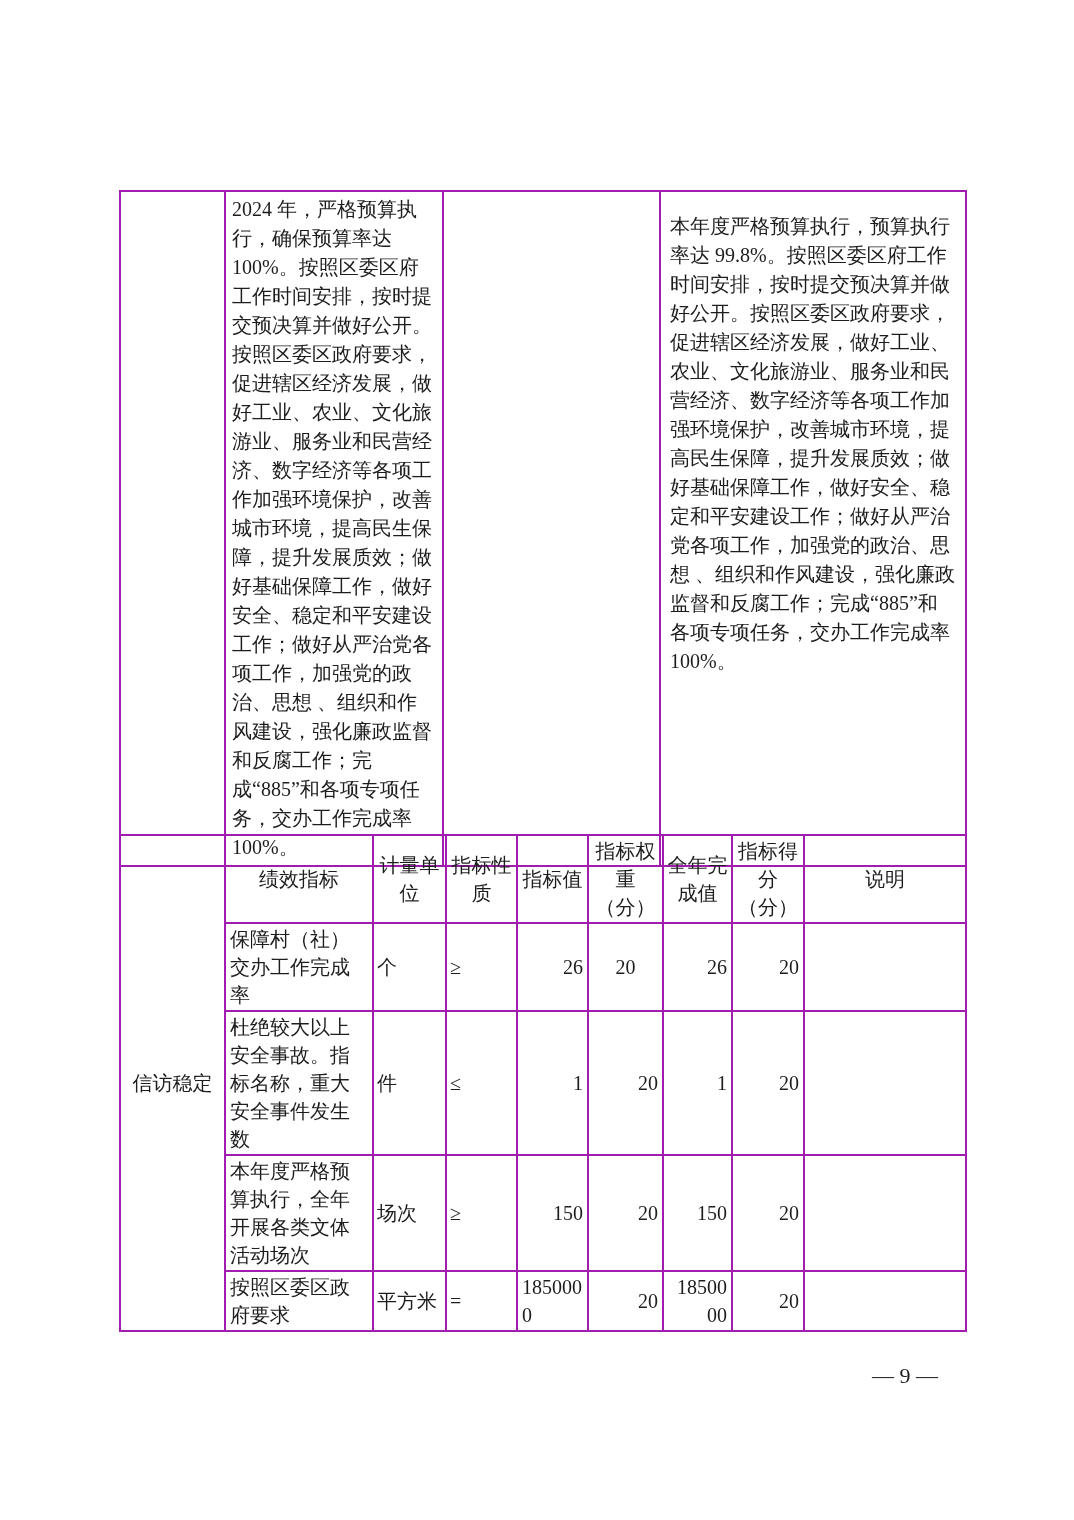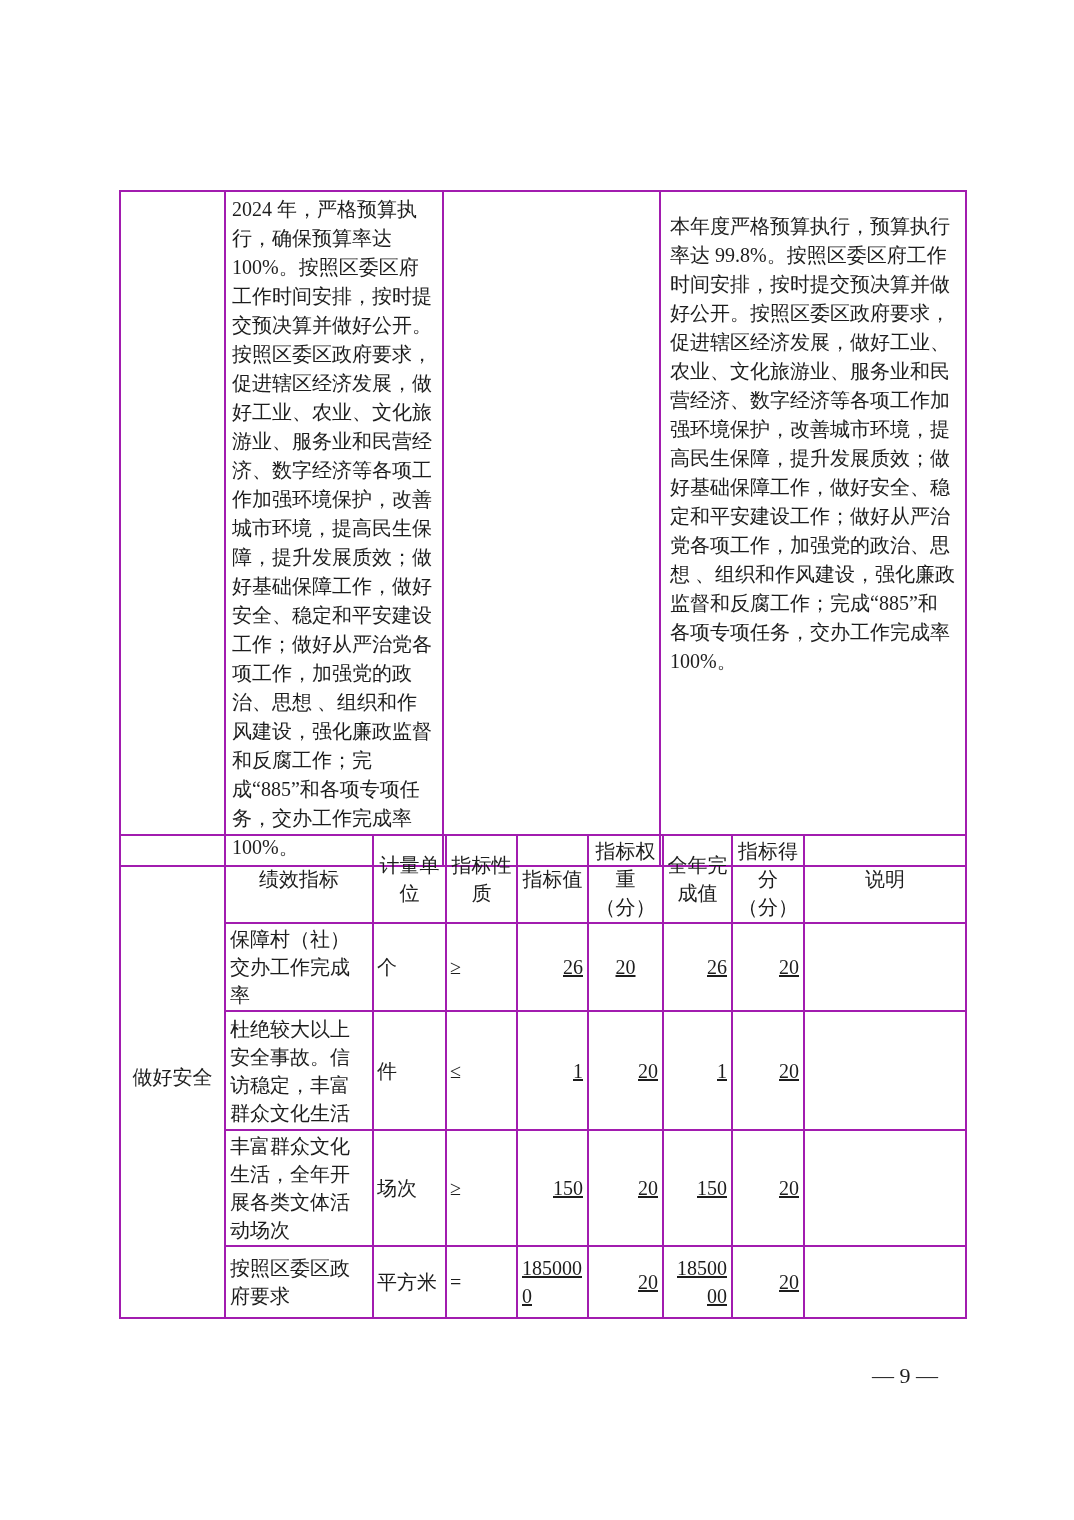--- a/index.html
+++ b/index.html
@@ -19,21 +19,21 @@
   .para { font-size:20px; line-height:29px; text-align:left; padding:3px 6px 3px 6px; }
   .plan-cell { vertical-align:top; }
   .result-cell { vertical-align:middle; padding:20px 9px; }
 
   
   #botTable { top:834px; width:846px; font-size:20px; line-height:28px; }
   .hdr { white-space:pre-line; text-align:center; vertical-align:middle; padding:1px 2px; }
   .group-cell { text-align:center; vertical-align:middle; font-size:20px; }
   .name-cell { text-align:left; vertical-align:middle; padding:1px 4px; }
   .unit-cell, .nature-cell { text-align:left; vertical-align:middle; padding:1px 3px; }
-  .num { text-align:right; vertical-align:middle; padding:7px 4px;text-decoration:underline; }
+  .num { text-align:right; vertical-align:middle; padding:1px 4px; }
   .num.center { text-align:center; }
   .num.wrap { word-break:break-all; }
   .num.leftwrap { text-align:left; word-break:break-all; }
   .note-cell { vertical-align:middle; }
 
   .r-head { height:88px; }
   .r-1 { height:60px; }
   .r-2 { height:119px; }
   .r-3 { height:93px; }
   .r-4 { height:58px; }
@@ -73,21 +73,21 @@
         <col style="width:73px">
         <col style="width:71px">
       <col style="width:71px">
         <col style="width:75px">
         <col style="width:69px">
         <col style="width:72px">
       <col style="width:162px">
     </colgroup>
     <tbody>
         <tr class="r-head">
-      <td class="group-cell" rowspan="5">做好安全</td>
+      <td class="group-cell" rowspan="5">信访稳定</td>
       <th class="hdr">绩效指标</th>
       <th class="hdr">计量单
 位</th>
       <th class="hdr">指标性
 质</th>
       <th class="hdr">指标值</th>
       <th class="hdr">指标权
 重
 （分）</th>
       <th class="hdr">全年完
@@ -101,31 +101,31 @@
       <td class="name-cell">保障村（社）交办工作完成率</td>
       <td class="unit-cell">个</td>
       <td class="nature-cell">≥</td>
       <td class="num">26</td>
       <td class="num center">20</td>
       <td class="num">26</td>
       <td class="num">20</td>
       <td class="note-cell"></td>
     </tr>
     <tr class="r-2">
-      <td class="name-cell">杜绝较大以上安全事故。信访稳定，丰富群众文化生活</td>
+      <td class="name-cell">杜绝较大以上安全事故。指标名称，重大安全事件发生数</td>
       <td class="unit-cell">件</td>
       <td class="nature-cell">≤</td>
       <td class="num">1</td>
       <td class="num">20</td>
       <td class="num">1</td>
       <td class="num">20</td>
       <td class="note-cell"></td>
     </tr>
     <tr class="r-3">
-      <td class="name-cell">丰富群众文化生活，全年开展各类文体活动场次</td>
+      <td class="name-cell">本年度严格预算执行，全年开展各类文体活动场次</td>
       <td class="unit-cell">场次</td>
       <td class="nature-cell">≥</td>
       <td class="num">150</td>
       <td class="num">20</td>
       <td class="num">150</td>
       <td class="num">20</td>
       <td class="note-cell"></td>
     </tr>
     <tr class="r-4">
       <td class="name-cell">按照区委区政府要求</td>

